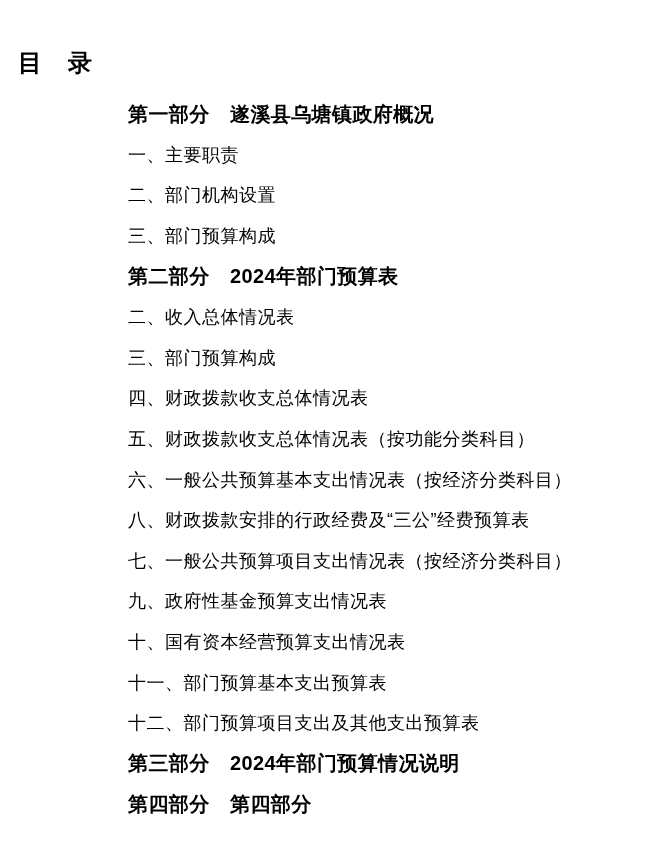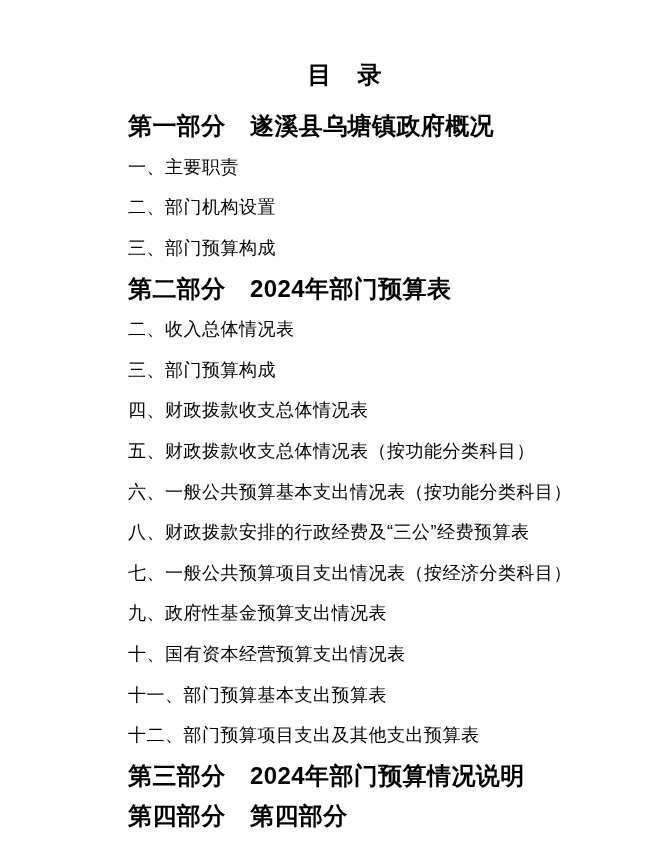--- a/index.html
+++ b/index.html
@@ -12,25 +12,24 @@
     width: 672px;
     height: 866px;
     background: #ffffff;
     color: #000000;
     overflow: hidden;
     font-family: "Liberation Sans", sans-serif;
     box-sizing: border-box;
     padding-top: 50px;
   }
   .doc-title {
-    margin: 12px;
+    margin: 0;
     padding-left: 18px;
     height: 26px;
     line-height: 26px;
-    text-align: center;
     font-family: "Liberation Serif", "DejaVu Serif", serif;
     font-size: 24px;
     font-weight: 600;
     letter-spacing: 1px;
     white-space: pre;
     color: #000000;
   }
   .toc {
     margin-top: 18px;
     padding-left: 128px;
@@ -38,21 +37,21 @@
   }
   .toc-line {
     margin: 0;
     height: 40.6px;
     display: flex;
     align-items: center;
     white-space: pre;
     color: #000000;
   }
   .toc-line.part {
-    font-size: 24px;
+    font-size: 20px;
     font-weight: 700;
     letter-spacing: 0.4px;
   }
   .toc-line.item {
     font-size: 18px;
     font-weight: 400;
     letter-spacing: 0.5px;
   }
 </style>
 </head>
@@ -63,21 +62,21 @@
   <div class="toc">
     <p class="toc-line part">第一部分　遂溪县乌塘镇政府概况</p>
     <p class="toc-line item">一、主要职责</p>
     <p class="toc-line item">二、部门机构设置</p>
     <p class="toc-line item">三、部门预算构成</p>
     <p class="toc-line part">第二部分　2024年部门预算表</p>
     <p class="toc-line item">二、收入总体情况表</p>
     <p class="toc-line item">三、部门预算构成</p>
     <p class="toc-line item">四、财政拨款收支总体情况表</p>
     <p class="toc-line item">五、财政拨款收支总体情况表（按功能分类科目）</p>
-    <p class="toc-line item">六、一般公共预算基本支出情况表（按功能分类科目）</p>
+    <p class="toc-line item">六、一般公共预算基本支出情况表（按经济分类科目）</p>
     <p class="toc-line item">八、财政拨款安排的行政经费及“三公”经费预算表</p>
     <p class="toc-line item">七、一般公共预算项目支出情况表（按经济分类科目）</p>
     <p class="toc-line item">九、政府性基金预算支出情况表</p>
     <p class="toc-line item">十、国有资本经营预算支出情况表</p>
     <p class="toc-line item">十一、部门预算基本支出预算表</p>
     <p class="toc-line item">十二、部门预算项目支出及其他支出预算表</p>
     <p class="toc-line part">第三部分　2024年部门预算情况说明</p>
     <p class="toc-line part">第四部分　第四部分</p>
   </div>
 </div>

